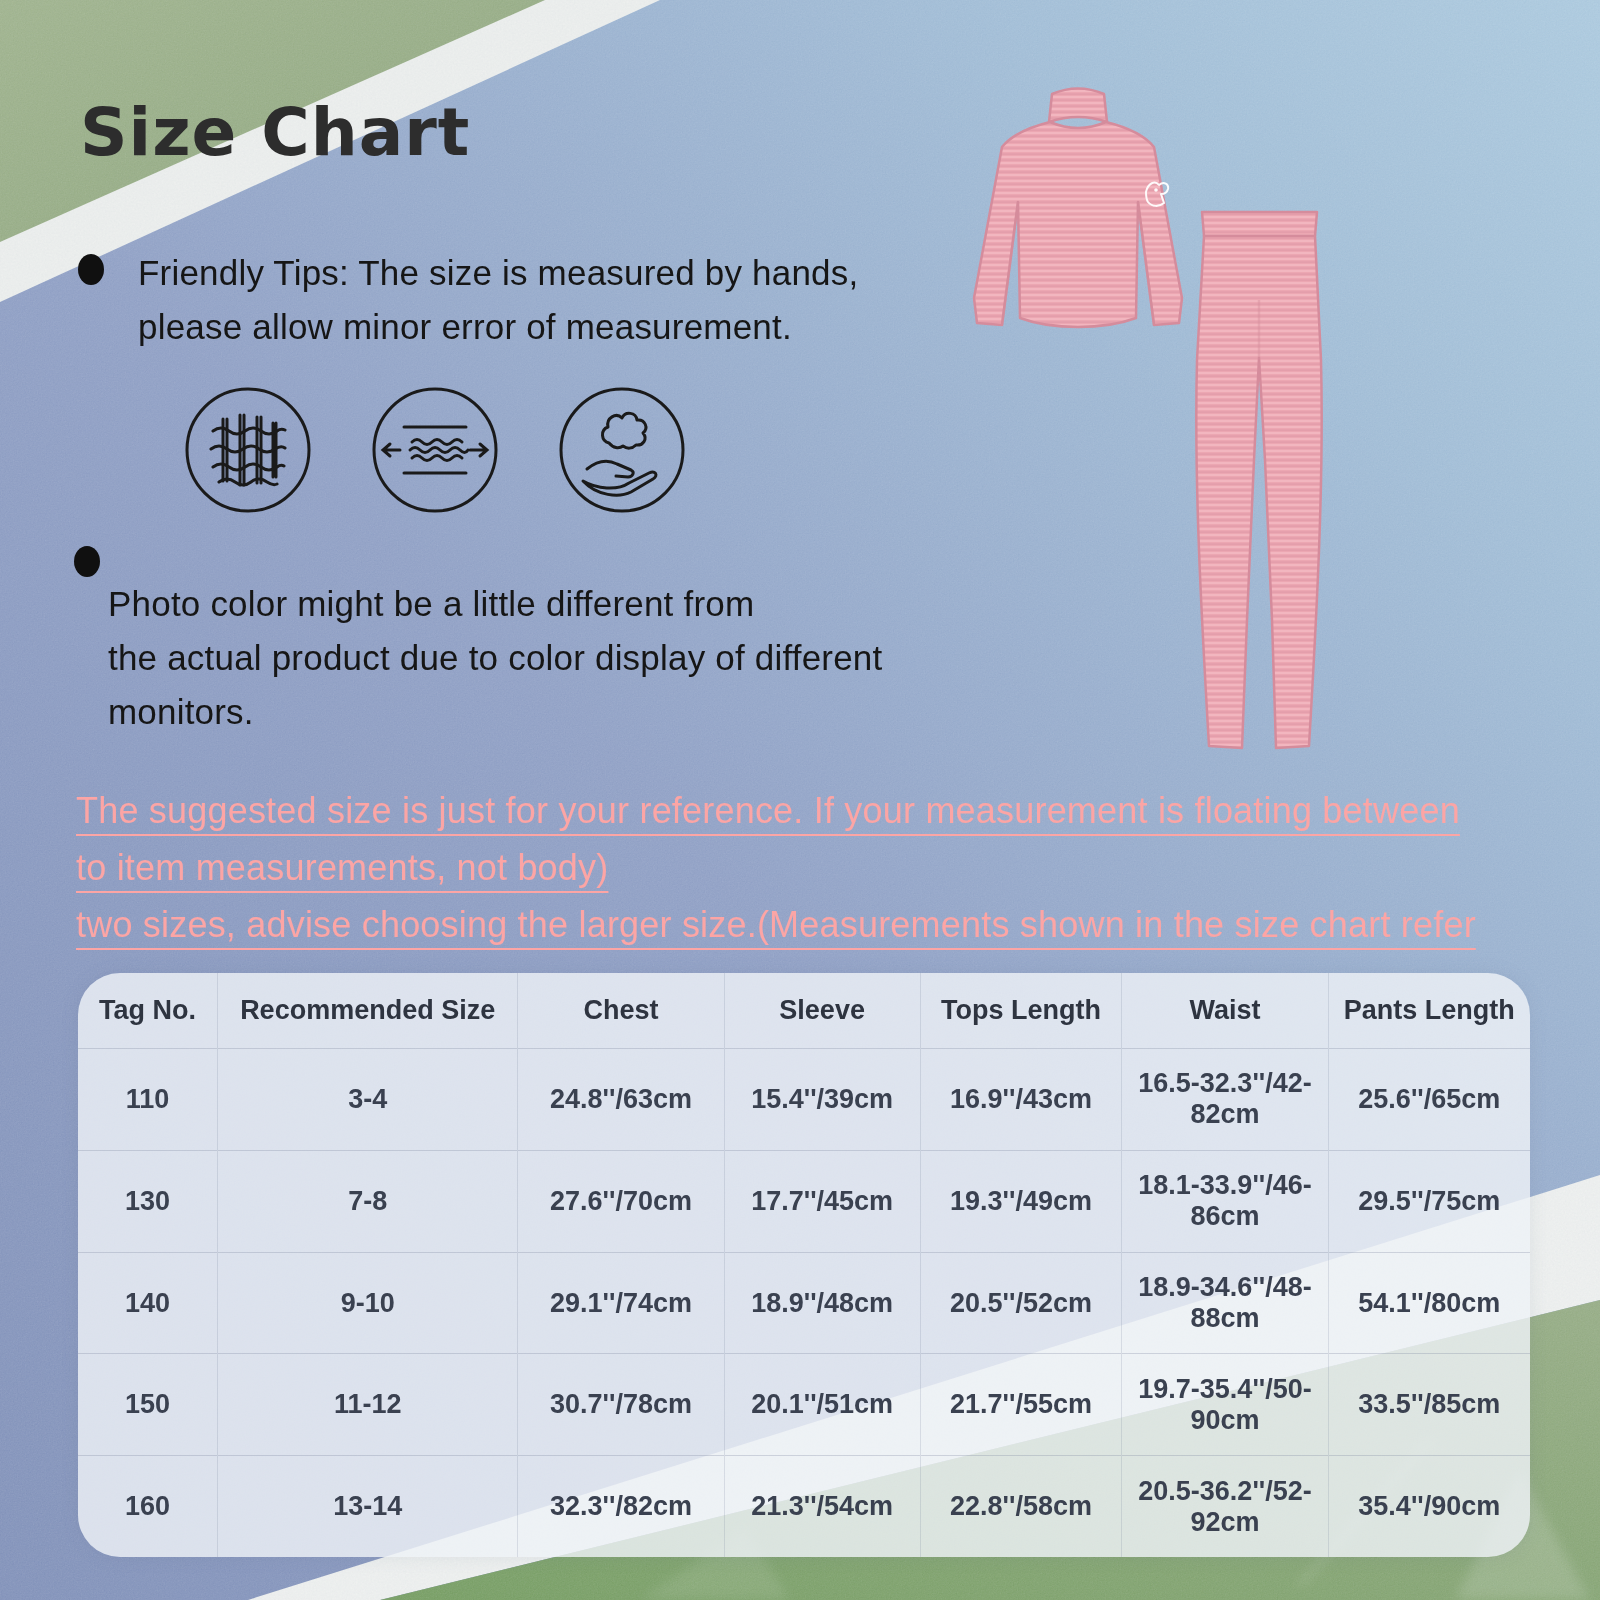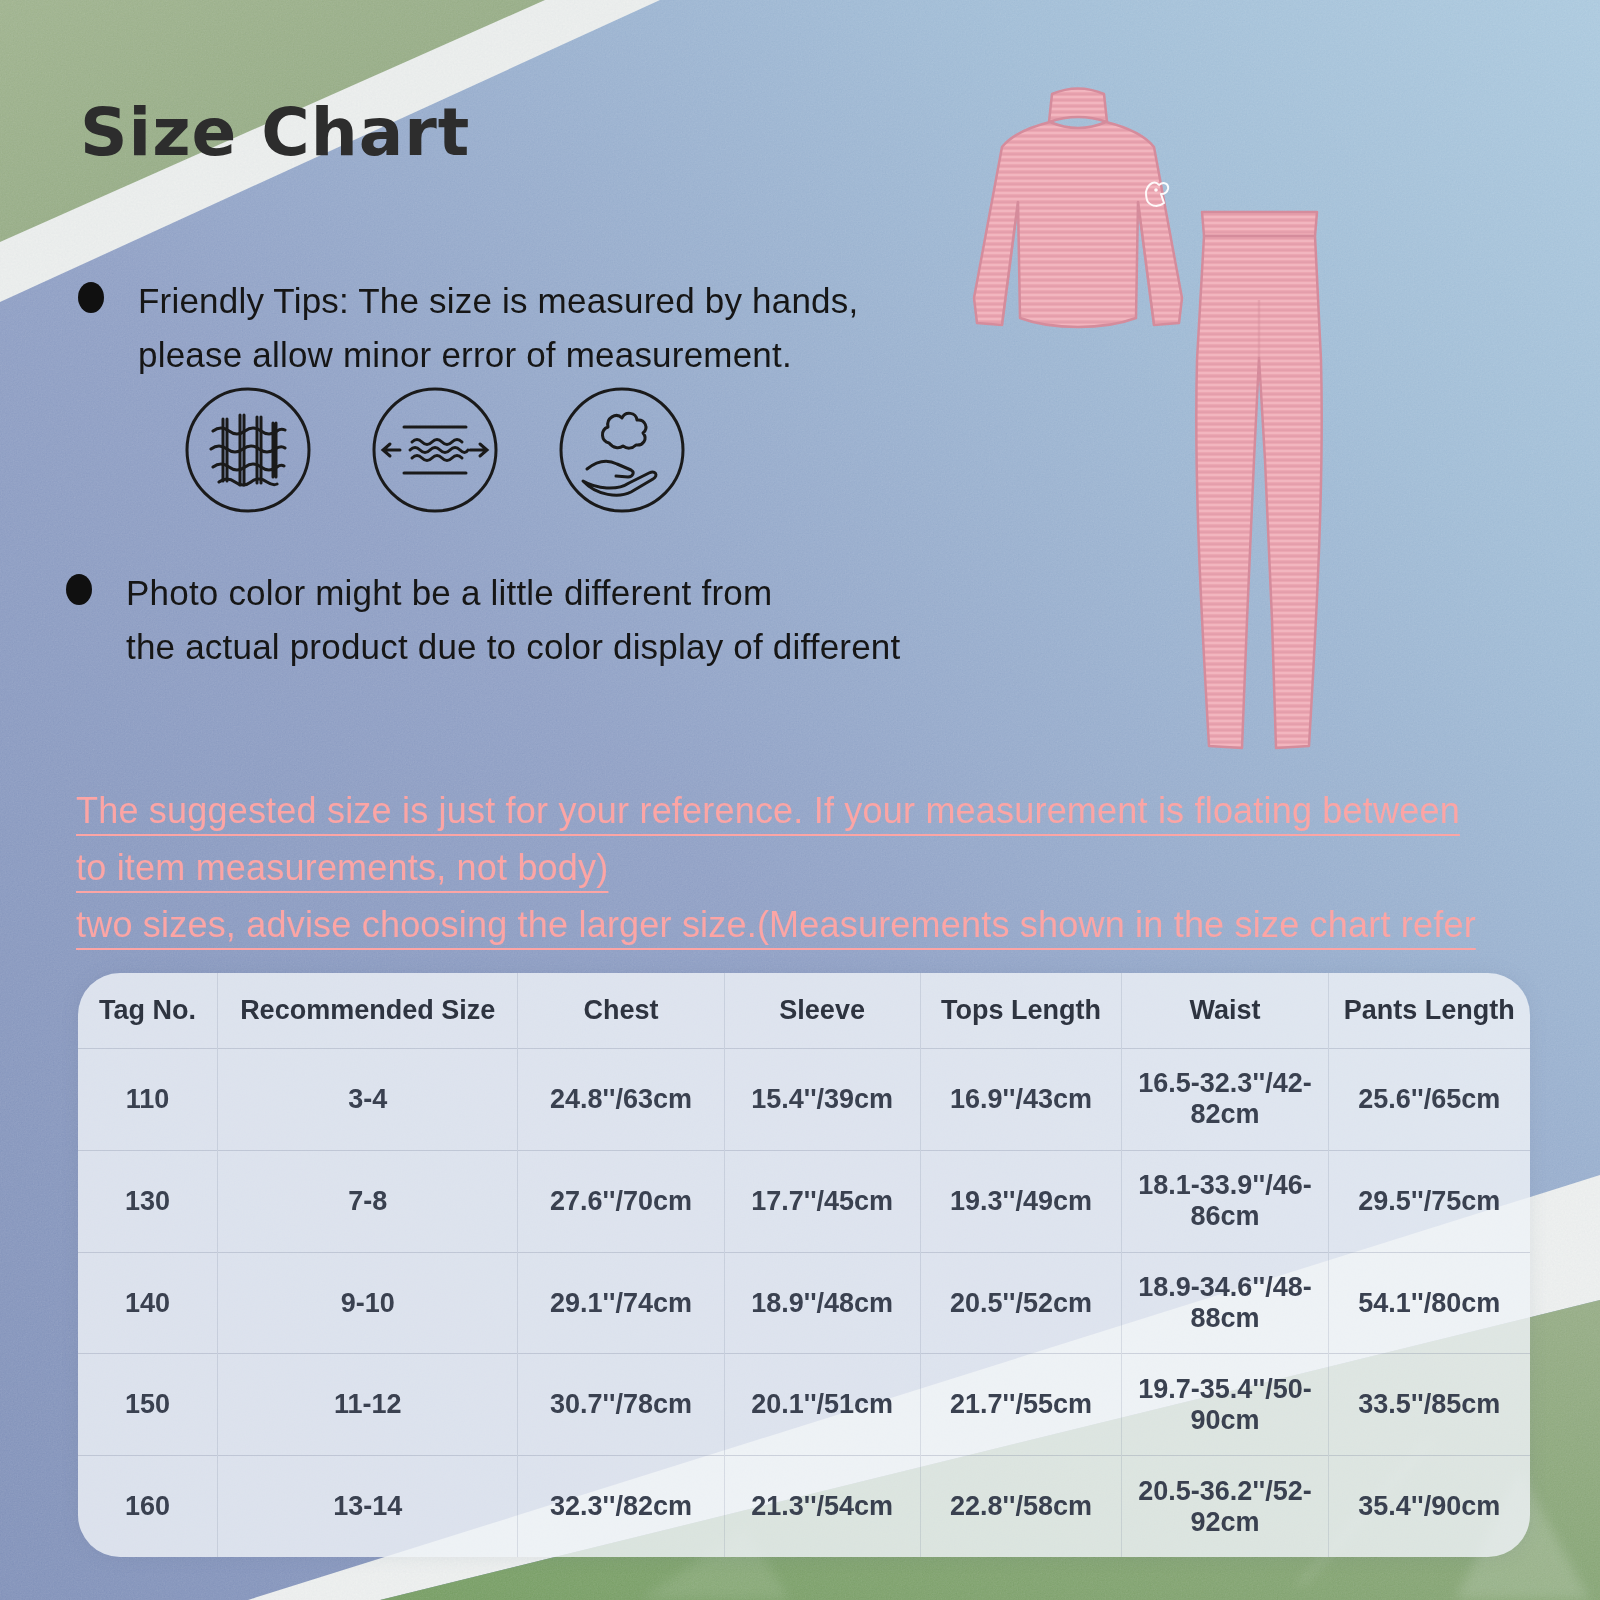--- a/index.html
+++ b/index.html
@@ -7,23 +7,23 @@
           font-family:"Liberation Sans",sans-serif;}
   .bg,.garments{position:absolute;left:0;top:0;}
   .bg{width:1600px;height:1600px;}
   .garments{left:940px;top:60px;width:520px;height:730px;}
   .content{position:absolute;left:0;top:0;width:1600px;height:1140px;}
 
   .title{position:absolute;left:80px;top:94px;margin:0;
          font-family:"DejaVu Sans","Liberation Sans",sans-serif;
          font-size:66px;font-weight:800;letter-spacing:1px;color:#2d2d2d;}
 
-  .tip{position:absolute;display:flex;align-items:flex-start;margin-top:28px;}
+  .tip{position:absolute;display:flex;align-items:flex-start;}
   .tip-1{left:78px;top:246px;}
-  .tip-2{left:66px;top:538px;}
+  .tip-2{left:74px;top:538px;flex-direction:column;}
   .bullet{flex:0 0 auto;width:26px;height:31px;background:#101010;border-radius:50%;margin-top:8px;}
   .tip-text{margin-left:34px;font-size:35px;line-height:54px;color:#161616;letter-spacing:.2px;}
 
   .icon-row{position:absolute;left:183px;top:385px;display:flex;gap:57px;}
   .feat{width:130px;height:130px;}
 
   .note{position:absolute;left:76px;top:782px;width:1490px;font-size:36px;
         line-height:57px;color:#fca5a5;letter-spacing:.2px;}
   .note .u{white-space:nowrap;text-decoration:underline;text-underline-offset:11px;
            text-decoration-thickness:2px;}
@@ -175,20 +175,21 @@
           <path d="M26,96 c14,8 34,10 46,2 l20,-10 c6,-3 10,2 4,6 l-22,13 c-12,6 -34,4 -48,-11 z"></path>
         </g>
       </svg>
     </div>
 
     <div class="tip tip-2">
       <span class="bullet"></span>
       <div class="tip-text">
         <div>Photo color might be a little different from</div>
         <div>the actual product due to color display of different</div>
+        <div>monitors.</div>
       </div>
     </div>
 
     <div class="note">
       <div><span class="u">The suggested size is just for your reference. If your measurement is floating between</span></div>
       <div><span class="u">to item measurements, not body)</span></div>
       <div><span class="u">two sizes, advise choosing the larger size.(Measurements shown in the size chart refer</span></div>
     </div>
 
     <div class="size-table">

